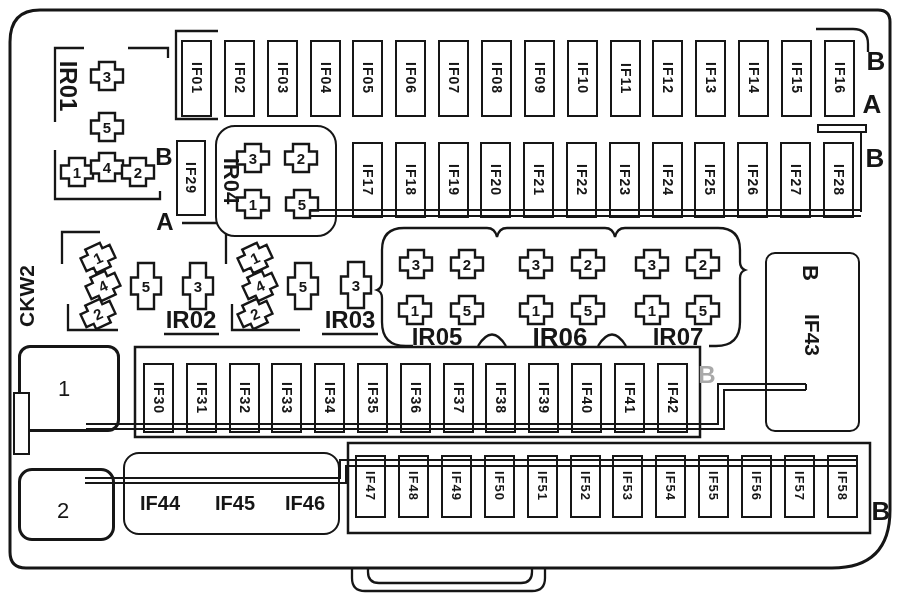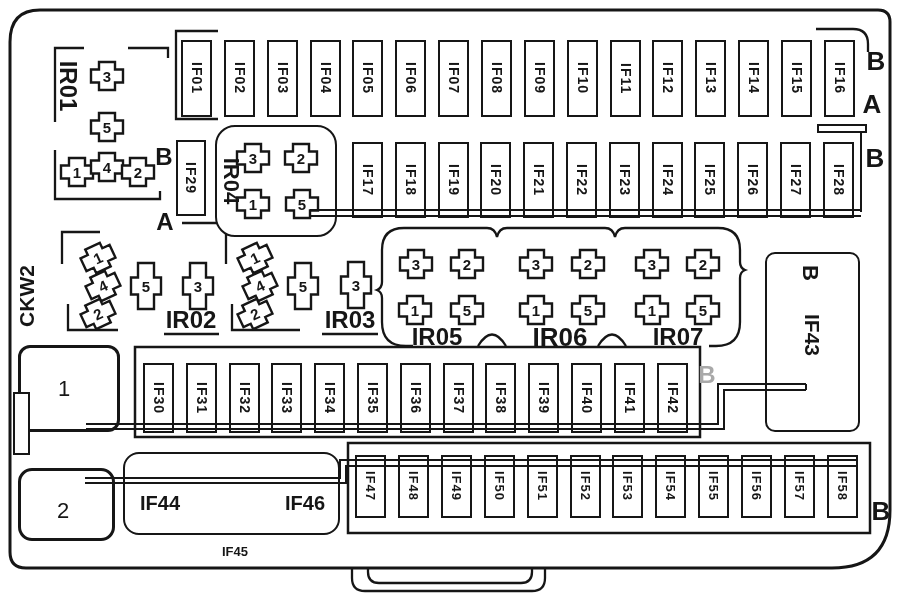--- a/index.html
+++ b/index.html
@@ -426,21 +426,21 @@
       <div class="lbl" style="left: 560px; top: 337px; font-size: 26px; color: rgb(22, 22, 22); transform: translate(-50%, -50%) rotate(0deg);">IR06</div>
       <div class="lbl" style="left: 678px; top: 337px; font-size: 24px; color: rgb(22, 22, 22); transform: translate(-50%, -50%) rotate(0deg);">IR07</div>
       <div class="lbl" style="left: 26px; top: 296px; font-size: 21px; color: rgb(22, 22, 22); transform: translate(-50%, -50%) rotate(-90deg);">CKW2</div>
       <div class="lbl" style="left: 707px; top: 375px; font-size: 24px; color: rgb(169, 169, 169); transform: translate(-50%, -50%) rotate(0deg);">B</div>
       <div class="lbl" style="left: 881px; top: 511px; font-size: 26px; color: rgb(22, 22, 22); transform: translate(-50%, -50%) rotate(0deg);">B</div>
       <div class="lbl" style="left: 810px; top: 273px; font-size: 22px; color: rgb(22, 22, 22); transform: translate(-50%, -50%) rotate(90deg);">B</div>
       <div class="lbl" style="left: 812px; top: 335px; font-size: 21px; color: rgb(22, 22, 22); transform: translate(-50%, -50%) rotate(90deg);">IF43</div>
       <div class="lbl" style="left: 64px; top: 389px; font-size: 22px; font-weight: 500; color: rgb(22, 22, 22); transform: translate(-50%, -50%) rotate(0deg);">1</div>
       <div class="lbl" style="left: 63px; top: 511px; font-size: 22px; font-weight: 500; color: rgb(22, 22, 22); transform: translate(-50%, -50%) rotate(0deg);">2</div>
       <div class="lbl" style="left: 160px; top: 503px; font-size: 20px; color: rgb(22, 22, 22); transform: translate(-50%, -50%) rotate(0deg);">IF44</div>
-      <div class="lbl" style="left: 235px; top: 503px; font-size: 13px; color: rgb(22, 22, 22); transform: translate(-50%, -50%) rotate(0deg); margin-top: 48px;">IF45</div>
+      <div class="lbl" style="left: 235px; top: 503px; font-size: 20px; color: rgb(22, 22, 22); transform: translate(-50%, -50%) rotate(0deg);">IF45</div>
       <div class="lbl" style="left: 305px; top: 503px; font-size: 20px; color: rgb(22, 22, 22); transform: translate(-50%, -50%) rotate(0deg);">IF46</div>
     </div>
 
   <svg id="lines-over" class="layer" width="900" height="594" viewBox="0 0 900 594" fill="none" stroke="#161616" stroke-width="2">
     <path d="M310,210 H861 M310,216 H861"></path>
     <path d="M86,424 H718 V384 H806 M86,429 H724 V390 H806 M806,384 V390"></path>
     <path d="M85,478 H340 V460 H857 M85,483 H346 V466 H857 M857,460 V466"></path>
   </svg>
 </div>
 

